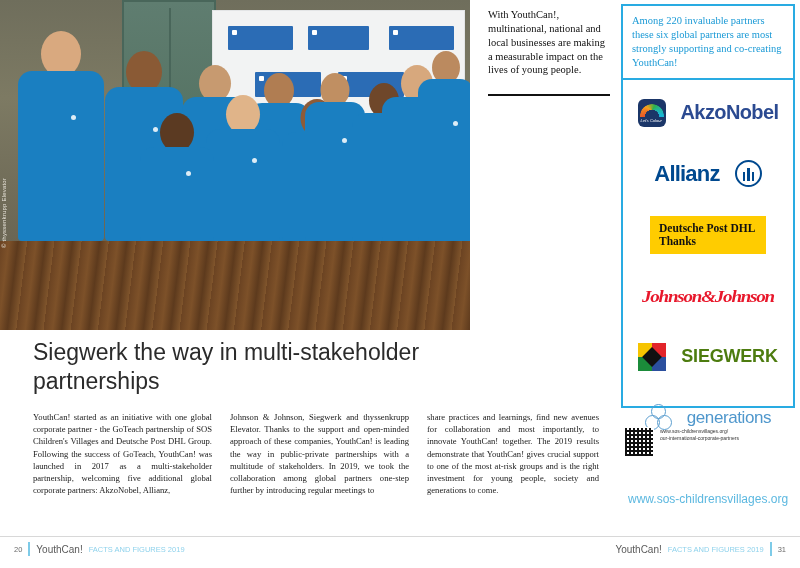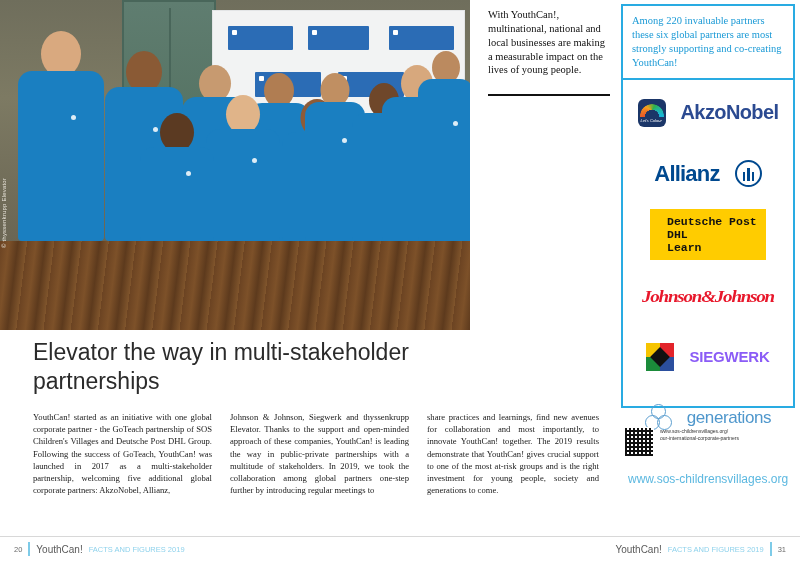--- a/index.html
+++ b/index.html
@@ -81,55 +81,55 @@
   
   .allianz-txt{font-family:"Liberation Sans",sans-serif;font-size:22px;font-weight:bold;color:#00498f;letter-spacing:-.8px;}
   .allianz-mark{width:27px;height:27px;border-radius:50%;border:2.6px solid #00498f;position:relative;box-sizing:border-box;}
   .allianz-mark i{position:absolute;bottom:4px;background:#00498f;width:2.6px;}
   .allianz-mark i:nth-child(1){left:6px;height:9px;}
   .allianz-mark i:nth-child(2){left:10.5px;height:13px;}
   .allianz-mark i:nth-child(3){left:15px;height:9px;}
 
   
   .dhl{background:#ffcc00;padding:6px 9px;width:116px;box-sizing:border-box;}
-  .dhl span{font-family:Liberation Mono, monospace;font-size:11.5px;font-weight:bold;color:#111;line-height:1.14;display:block;margin-left:8px;}
+  .dhl span{font-family:Liberation Serif, serif;font-size:11.5px;font-weight:bold;color:#111;line-height:1.14;display:block;}
 
   
   .jnj{font-family:"Liberation Serif",serif;font-style:italic;font-size:19px;color:#e8172b;
     letter-spacing:-1.2px;font-weight:bold;transform:scaleY(.92);}
 
   
   .sieg-cube{width:28px;height:28px;position:relative;}
   .sc{position:absolute;width:14px;height:14px;}
   .sc.a{left:0;top:0;background:#f6c400;}
   .sc.b{left:14px;top:0;background:#e2242a;}
   .sc.c{left:0;top:14px;background:#1b8b3a;}
   .sc.d{left:14px;top:14px;background:#2b4f9e;}
   .sc.e{left:7px;top:7px;width:14px;height:14px;background:#111;transform:rotate(45deg);}
-  .sieg-txt{font-family:"Liberation Sans",sans-serif;font-size:15px;font-weight:bold;color:#8b5cf6;letter-spacing:-.2px;}
+  .sieg-txt{font-family:"Liberation Sans",sans-serif;font-size:18px;font-weight:bold;color:#4d7c0f;letter-spacing:-.2px;}
 
   
   .tk-mark{width:27px;height:27px;position:relative;}
   .tk-mark b{position:absolute;width:15px;height:15px;border:1.4px solid #5d9fd0;border-radius:50%;box-sizing:border-box;}
   .tk-mark b:nth-child(1){left:6px;top:0;}
   .tk-mark b:nth-child(2){left:0;top:11px;}
   .tk-mark b:nth-child(3){left:12px;top:11px;}
   .tk-txt{font-family:"Liberation Sans",sans-serif;font-size:17px;color:#4f97cc;letter-spacing:-.4px;}
 
   
   .qrblock{position:absolute;left:624px;top:427px;width:176px;display:flex;gap:6px;}
   .qr{width:28px;height:28px;flex:0 0 28px;
     background-image:
       repeating-linear-gradient(0deg,#111 0 2px,transparent 2px 4px),
       repeating-linear-gradient(90deg,#111 0 2px,transparent 2px 4px);
     background-color:#fff;border:1px solid #fff;}
   .qrtxt{font-family:"Liberation Sans",sans-serif;}
   .qrtxt .t1{font-size:7.2px;color:#1a1a1a;line-height:1.25;}
   .qrtxt .t2{font-size:5px;color:#333;line-height:1.2;margin-top:1px;}
-  .siteurl{position:absolute;left:628px;top:472px;
+  .siteurl{position:absolute;left:628px;top:492px;
     font-family:"Liberation Sans",sans-serif;font-size:12px;color:#5cb8e0;}
 
   
   .headline{
     position:absolute;left:33px;top:338px;width:420px;
     font-family:"Liberation Sans",sans-serif;font-size:23px;line-height:1.28;
     color:#2b2b2b;font-weight:normal;
   }
 
   
@@ -271,21 +271,21 @@
         <div class="allianz-mark">
             <i></i>
             <i></i>
             <i></i>
           </div>
       </div>
 
       <div class="logo-row">
         <div class="dhl">
           <span>Deutsche Post DHL</span>
-          <span>Learn</span>
+          <span>Thanks</span>
         </div>
       </div>
 
       <div class="logo-row">
         <div class="jnj">Johnson&amp;Johnson</div>
       </div>
 
       <div class="logo-row">
         <div class="sieg-cube">
           <div class="sc a"></div>
@@ -312,21 +312,21 @@
   <div class="qrblock">
     <div class="qr"></div>
     <div class="qrtxt">
       <div class="t2">www.sos-childrensvillages.org/</div>
       <div class="t2">our-international-corporate-partners</div>
     </div>
   </div>
 
   <div class="siteurl">www.sos-childrensvillages.org</div>
 
-  <div class="headline">Elevator the way in multi-stake­holder partnerships</div>
+  <div class="headline">Siegwerk the way in multi-stake­holder partnerships</div>
 
   <div class="cols">
     <div class="col">YouthCan! started as an initiative with one global corporate partner - the GoTeach partnership of SOS Children's Villages and Deutsche Post DHL Group. Following the success of GoTeach, YouthCan! was launched in 2017 as a multi-stakeholder partnership, welcoming five additional global corporate partners: AkzoNobel, Allianz,</div>
     <div class="col">Johnson &amp; Johnson, Siegwerk and thyssenkrupp Elevator. Thanks to the support and open-minded approach of these companies, YouthCan! is leading the way in public-private partnerships with a multitude of stakeholders. In 2019, we took the collaboration among global partners one-step further by introducing regular meetings to</div>
     <div class="col c3">share practices and learnings, find new avenues for collaboration and most importantly, to innovate YouthCan! together. The 2019 results demonstrate that YouthCan! gives crucial support to one of the most at-risk groups and is the right investment for young people, society and generations to come.</div>
   </div>
 
   <div class="foot-line"></div>
   <div class="foot-l">
     <span class="pg">20</span>

